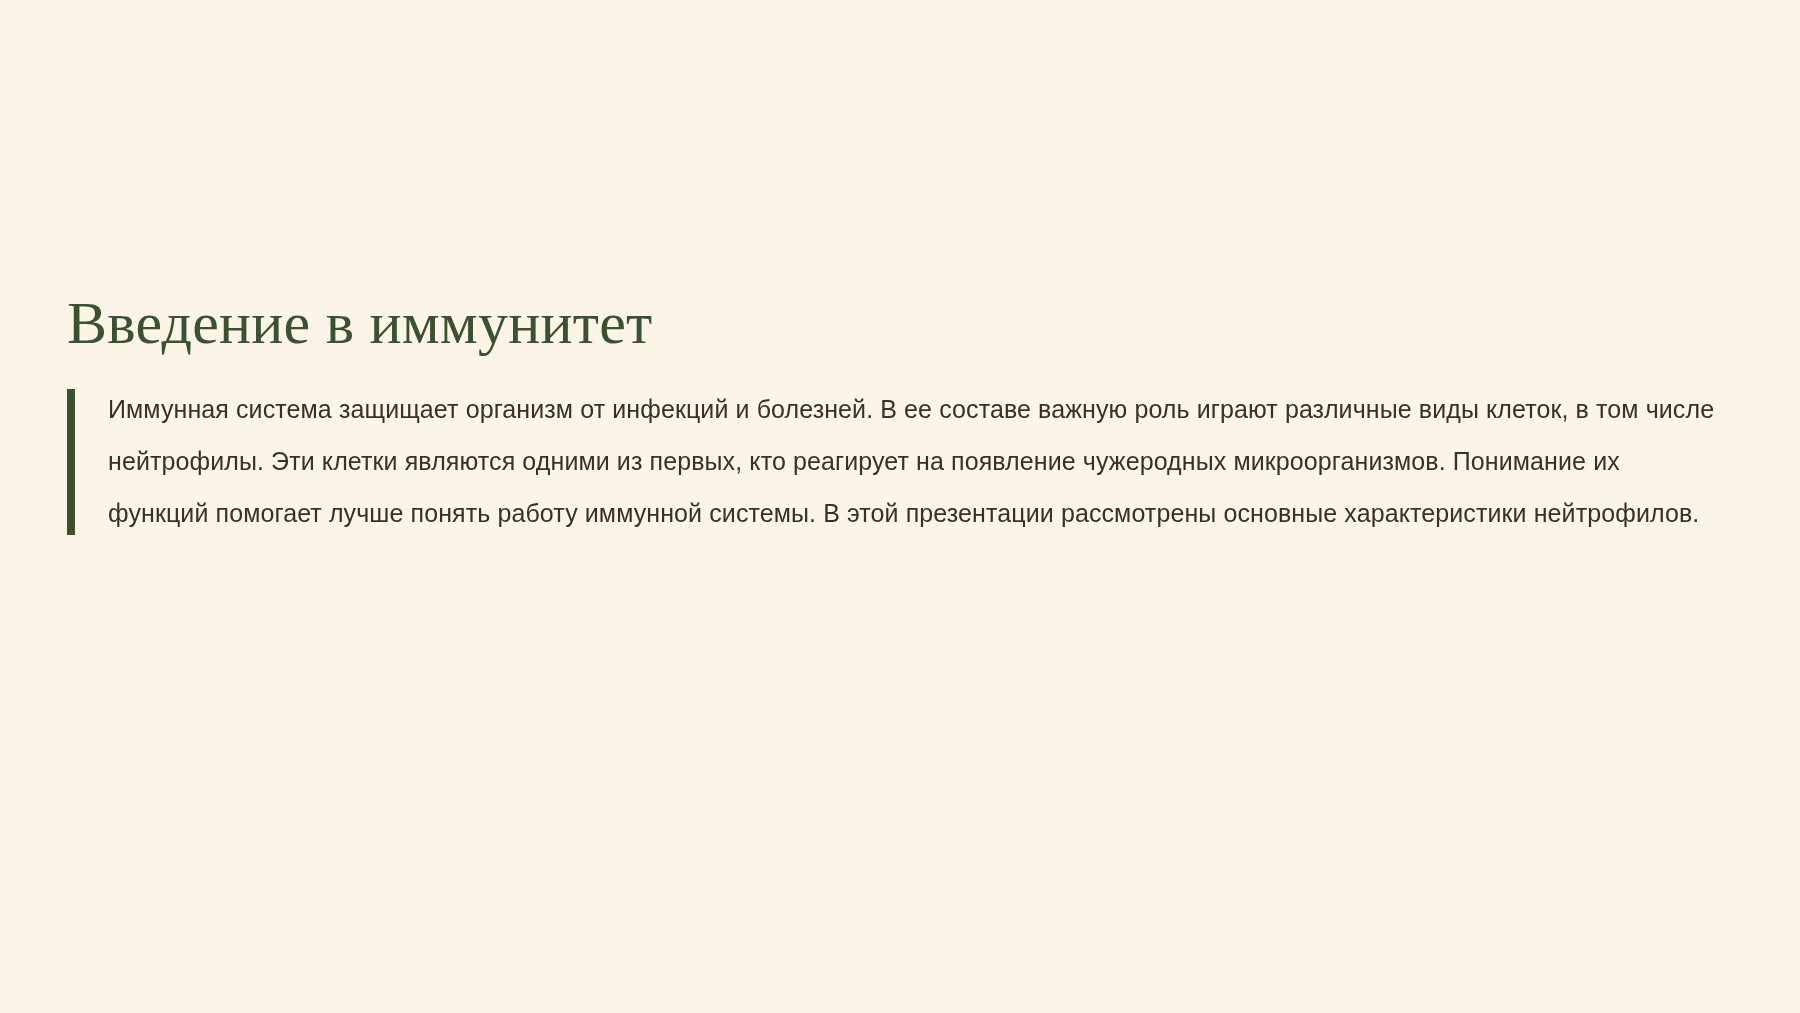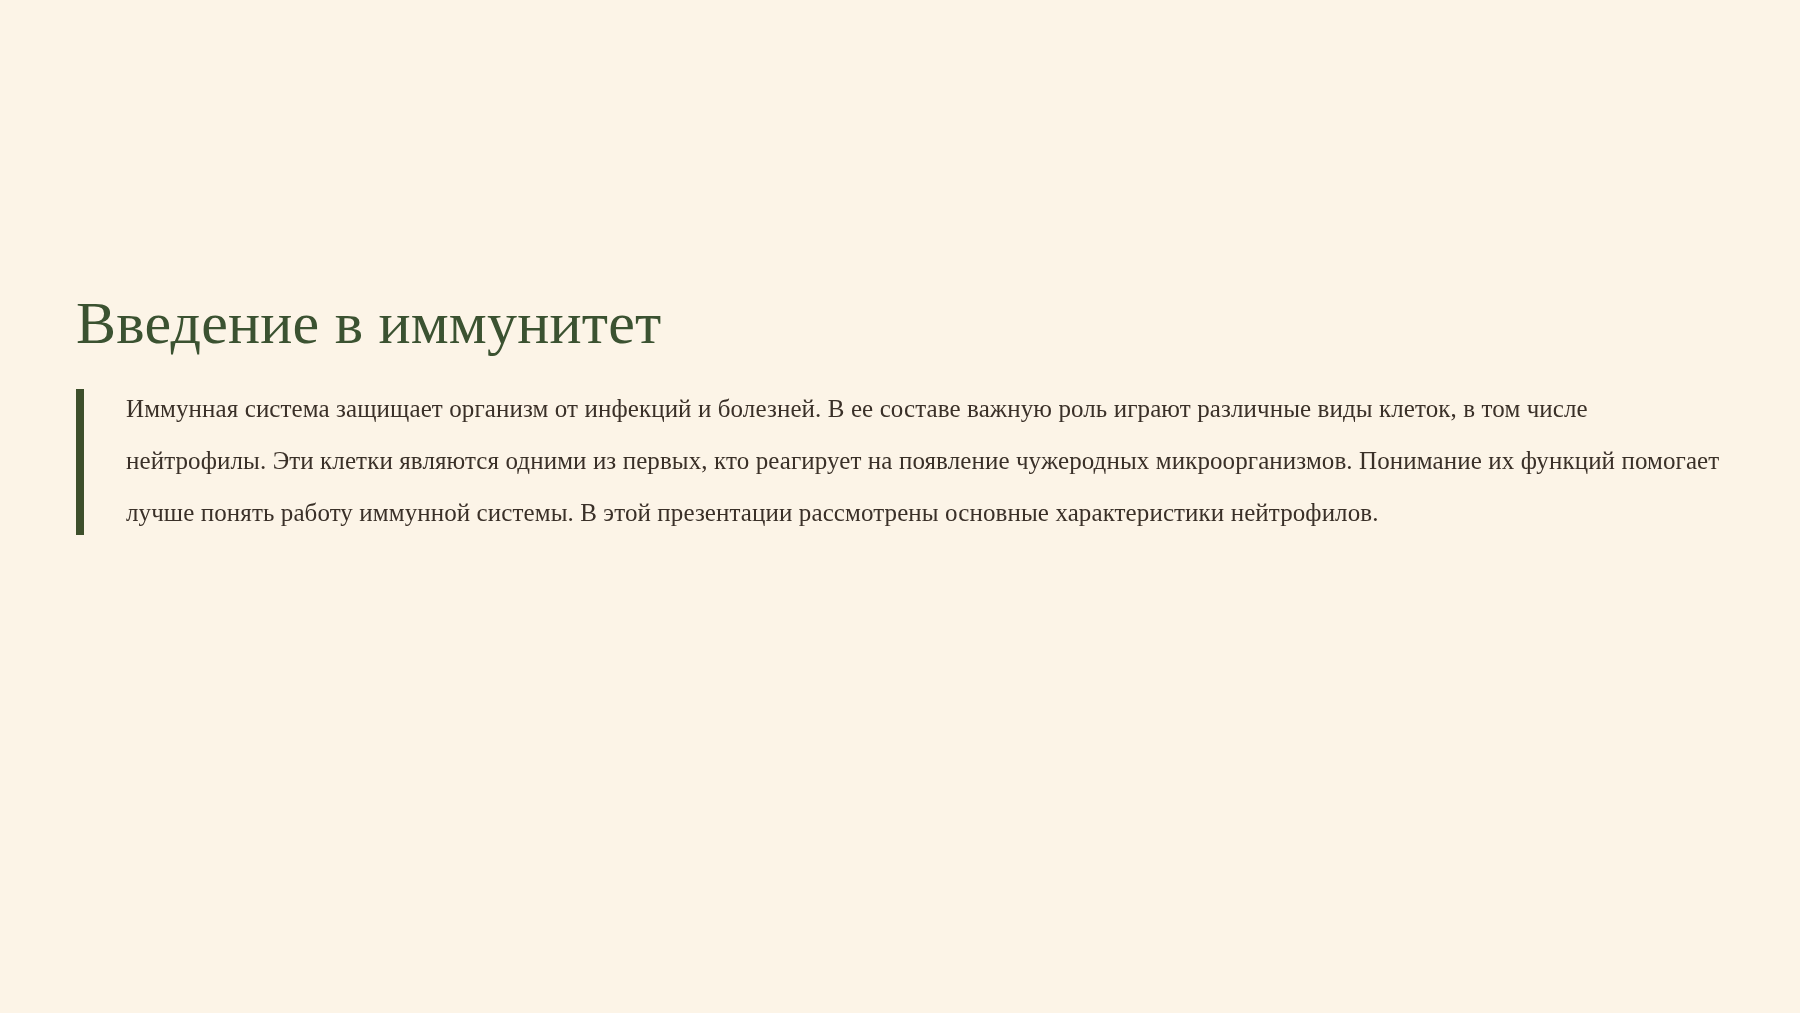--- a/index.html
+++ b/index.html
@@ -16,21 +16,21 @@
   #slide {
     position: relative;
     width: 1800px;
     height: 1013px;
     background: #fcf4e7;
     box-sizing: border-box;
   }
 
   #slide-body {
     position: absolute;
-    left: 76px;
+    left: 67px;
     top: 290px;
     width: 1660px;
   }
 
   #slide-title {
     font-family: "Liberation Serif", "DejaVu Serif", serif;
     font-size: 60px;
     font-weight: 400;
     line-height: 1.12;
     color: #3b5231;
@@ -47,22 +47,22 @@
   #accent-bar {
     position: absolute;
     left: 0;
     top: 6px;
     bottom: 4px;
     width: 8px;
     background: #3d4f2b;
   }
 
   #body-paragraph {
-    margin: 12px;
-    font-family: Liberation Serif, serif;
+    margin: 3px;
+    font-family: Liberation Sans, sans-serif;
     font-size: 25px;
     font-weight: 400;
     line-height: 52px;
     color: #3a3028;
     letter-spacing: 0.1px;
     max-width: 1620px;
     text-align: left;
   }
 </style>
 </head>

